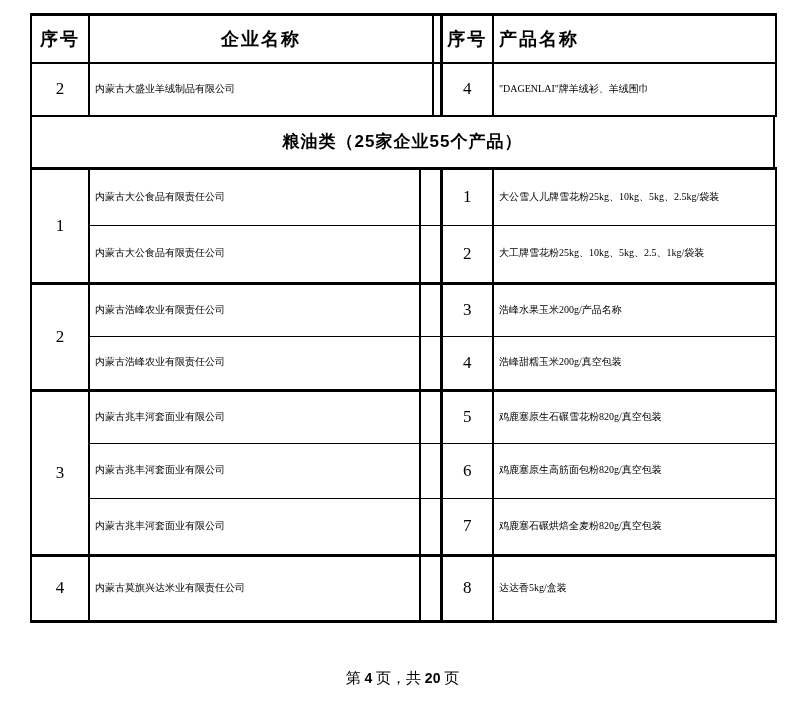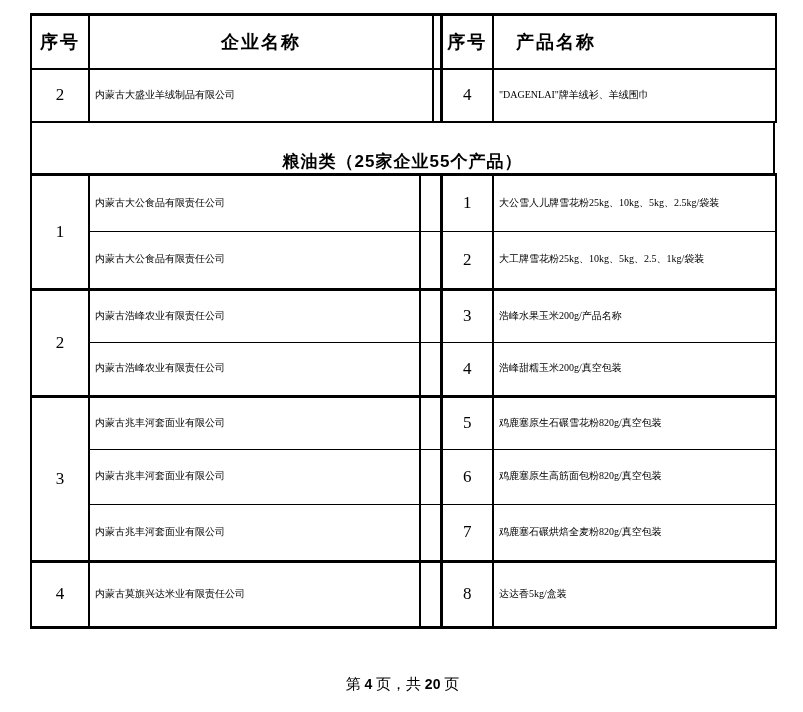--- a/index.html
+++ b/index.html
@@ -34,29 +34,29 @@
   .tbl-top { border-top: 3px solid #000; }
   .tbl-top th { border-bottom-width: 2px; }
   .tbl-top td { border-bottom-width: 2px; }
   th.hdr {
     font-family: "Liberation Sans", "DejaVu Sans", sans-serif;
     font-weight: bold;
     font-size: 18px;
     text-align: center;
     letter-spacing: 2px;
   }
-  th.hdr-left { text-align: left; padding-left: 22px; }
+  th.hdr-left { text-align: left; padding-left: 5px; }
   
   .band {
     box-sizing: border-box;
     height: 50px;
     border-left: 2px solid #000;
     border-right: 2px solid #000;
     display: flex;
-    align-items: flex-end;
+    align-items: center;
     justify-content: center;
     font-family: "Liberation Sans", "DejaVu Sans", sans-serif;
     font-weight: bold;
     font-size: 17px;
     letter-spacing: 1px;
   }
   
   .tbl-main td { border-top-width: 1px; border-bottom-width: 1px; }
   .tbl-main tr.g-top td { border-top-width: 3px; }
   .tbl-main { border-bottom: 3px solid #000; }
@@ -93,21 +93,21 @@
 
   <table class="tbl-top">
     <colgroup>
       <col style="width:58px">
         <col style="width:344px">
         <col style="width:8px">
         <col style="width:52px">
         <col style="width:283px">
     </colgroup>
     <tbody>
-        <tr style="height:54px">
+        <tr style="height:48px">
       <th class="hdr">序号</th>
       <th class="hdr">企业名称</th>
       <th class="spacer"></th>
       <th class="hdr c3">序号</th>
       <th class="hdr hdr-left">产品名称</th>
     </tr>
     <tr style="height:53px">
       <td class="num">2</td>
       <td class="txt">内蒙古大盛业羊绒制品有限公司</td>
       <td class="spacer"></td>

